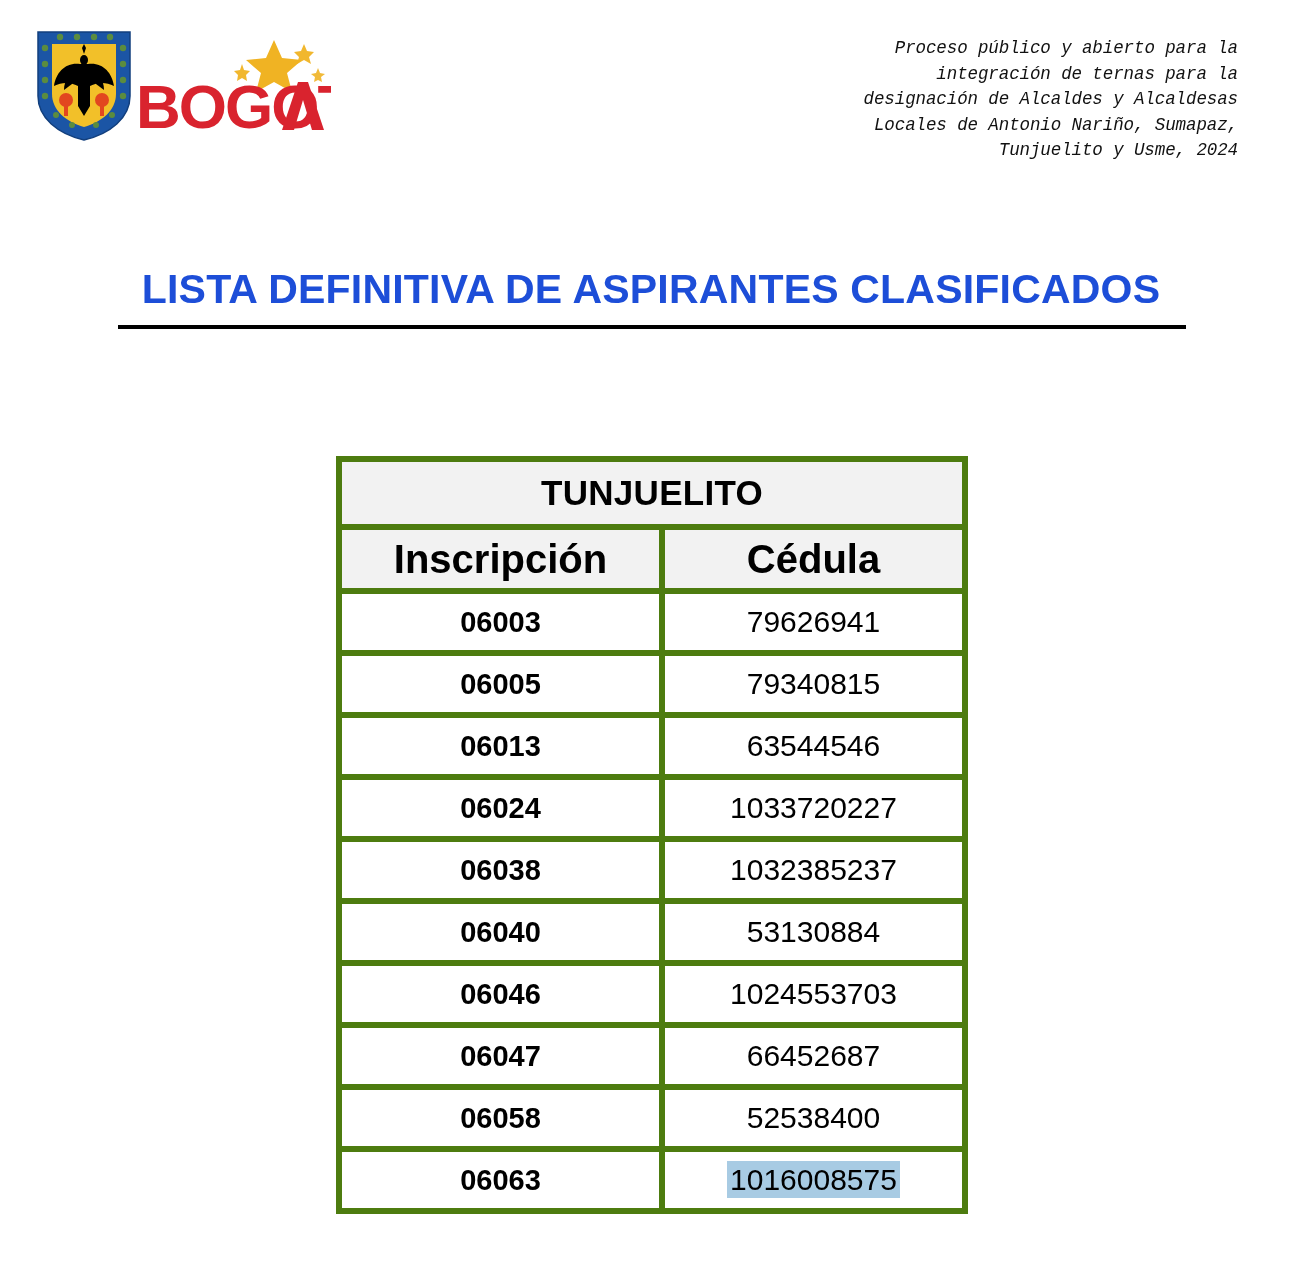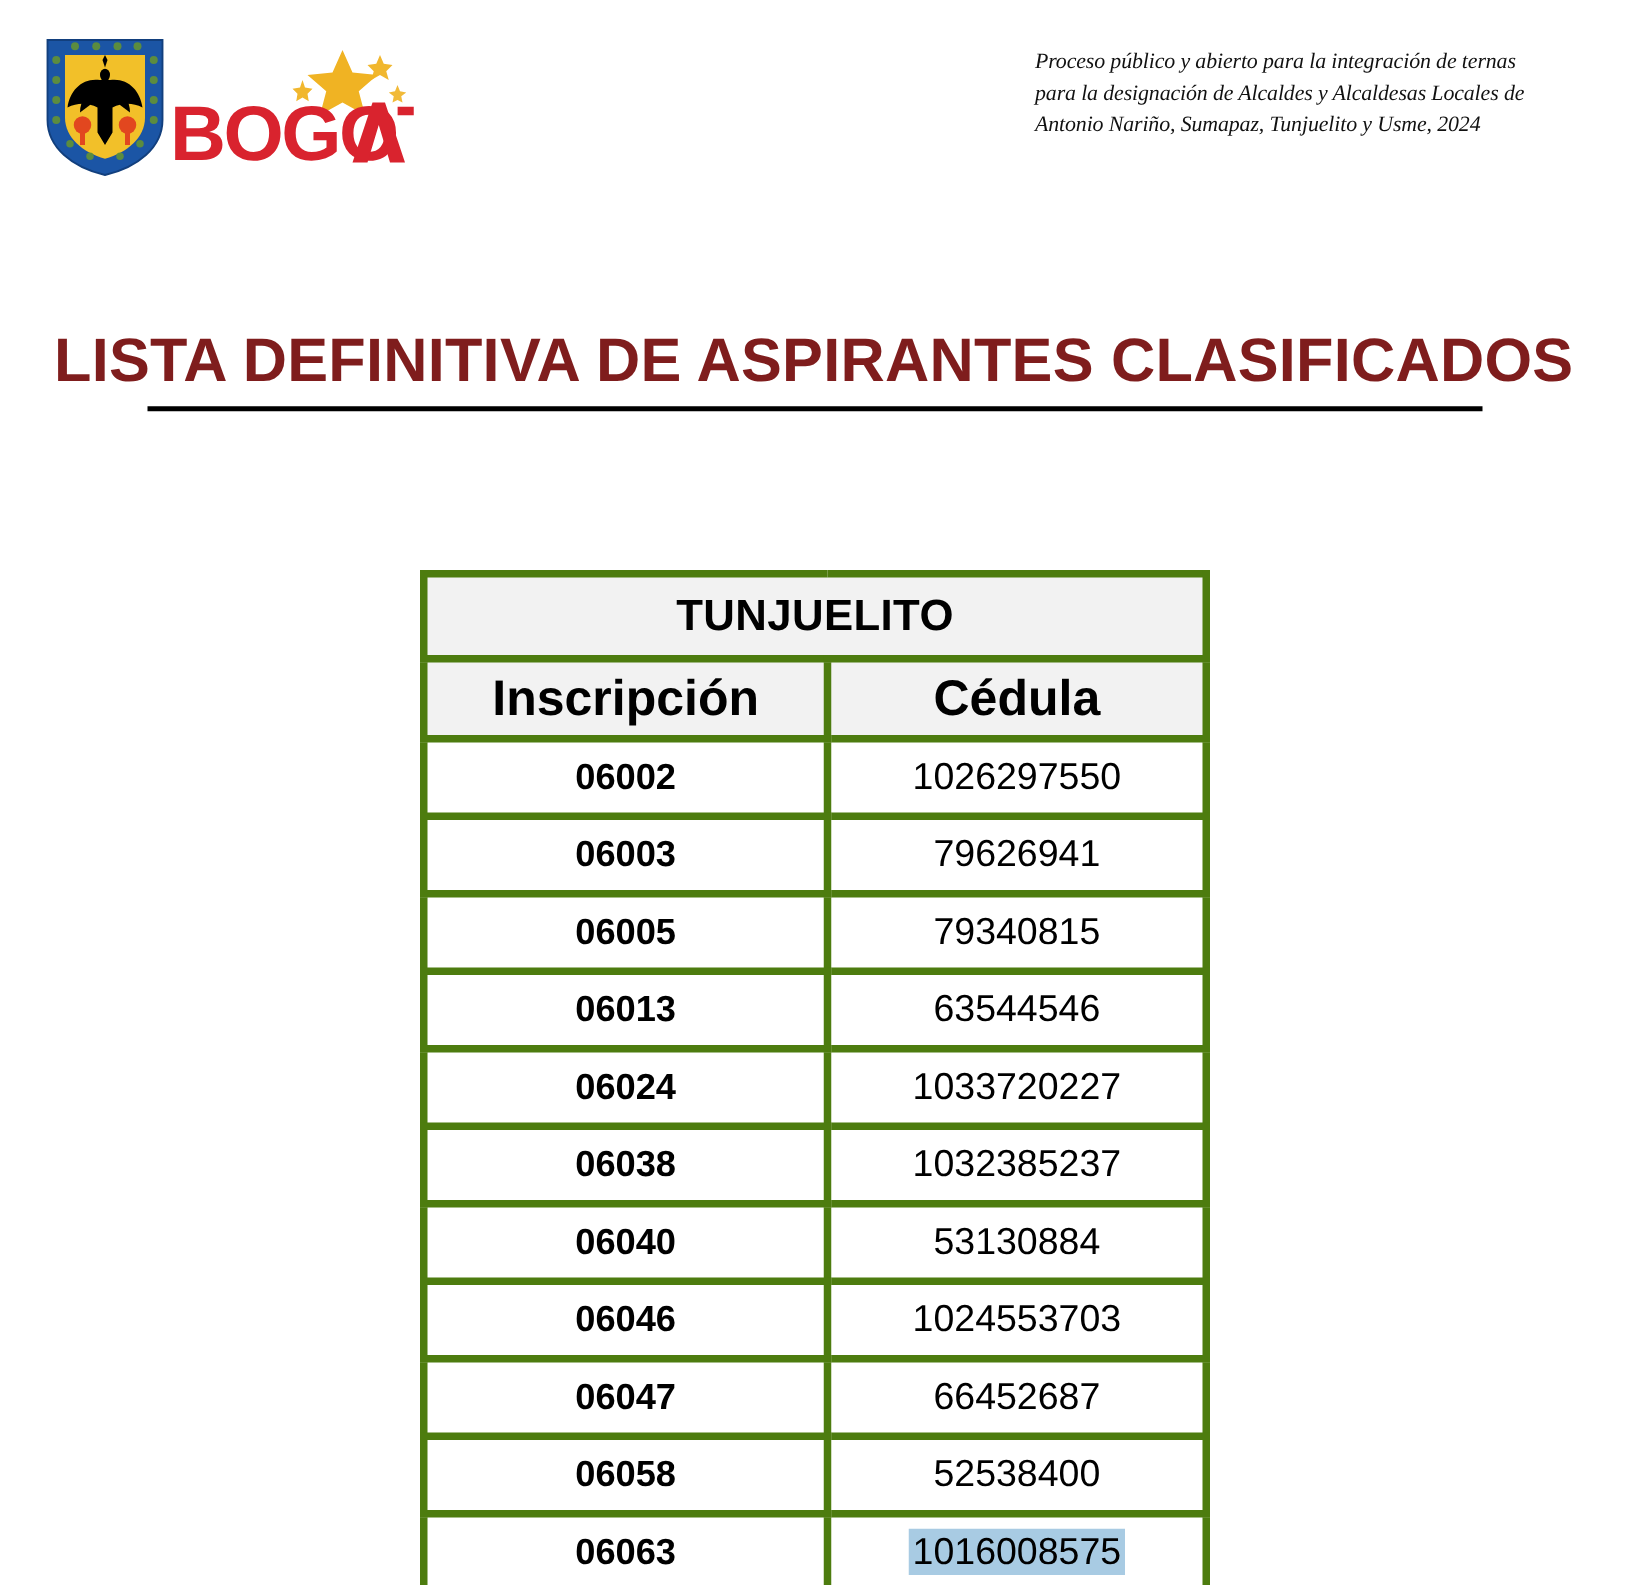--- a/index.html
+++ b/index.html
@@ -44,46 +44,46 @@
   .wordmark {
     position: absolute;
     left: 102px;
     top: 8px;
     width: 195px;
     height: 105px;
   }
 
   .header-caption {
     position: absolute;
-    right: 74px;
+    right: 64px;
     top: 36px;
     width: 400px;
-    text-align: left;
-    font-family: Liberation Serif, serif;
+    text-align: right;
+    font-family: Liberation Mono, monospace;
     font-style: italic;
     font-size: 17.5px;
     line-height: 25.5px;
     color: #111111;
     letter-spacing: -0.1px;
   }
 
   
   .title-wrap {
     position: absolute;
     left: 0;
     top: 264px;
     width: 1302px;
   }
   .page-title {
     text-align: center;
     font-family: "Liberation Sans", sans-serif;
     font-weight: bold;
-    font-size: 49px;
+    font-size: 41px;
     letter-spacing: 0.2px;
-    color: #7f1d1d;
+    color: #1d4ed8;
     margin: 0;
     padding: 0;
     line-height: 50px;
   }
   .title-rule {
     position: absolute;
     left: 118px;
     top: 61px;
     width: 1068px;
     height: 4px;
@@ -221,24 +221,20 @@
       <tr>
         <th class="locality-title" colspan="2">TUNJUELITO</th>
       </tr>
       <tr>
         <th class="col-head">Inscripción</th>
         <th class="col-head">Cédula</th>
       </tr>
     </thead>
     <tbody id="table-body">
         <tr>
-          <td class="cell-insc">06002</td>
-          <td class="cell-ced">1026297550</td>
-        </tr>
-        <tr>
           <td class="cell-insc">06003</td>
           <td class="cell-ced">79626941</td>
         </tr>
         <tr>
           <td class="cell-insc">06005</td>
           <td class="cell-ced">79340815</td>
         </tr>
         <tr>
           <td class="cell-insc">06013</td>
           <td class="cell-ced">63544546</td>

